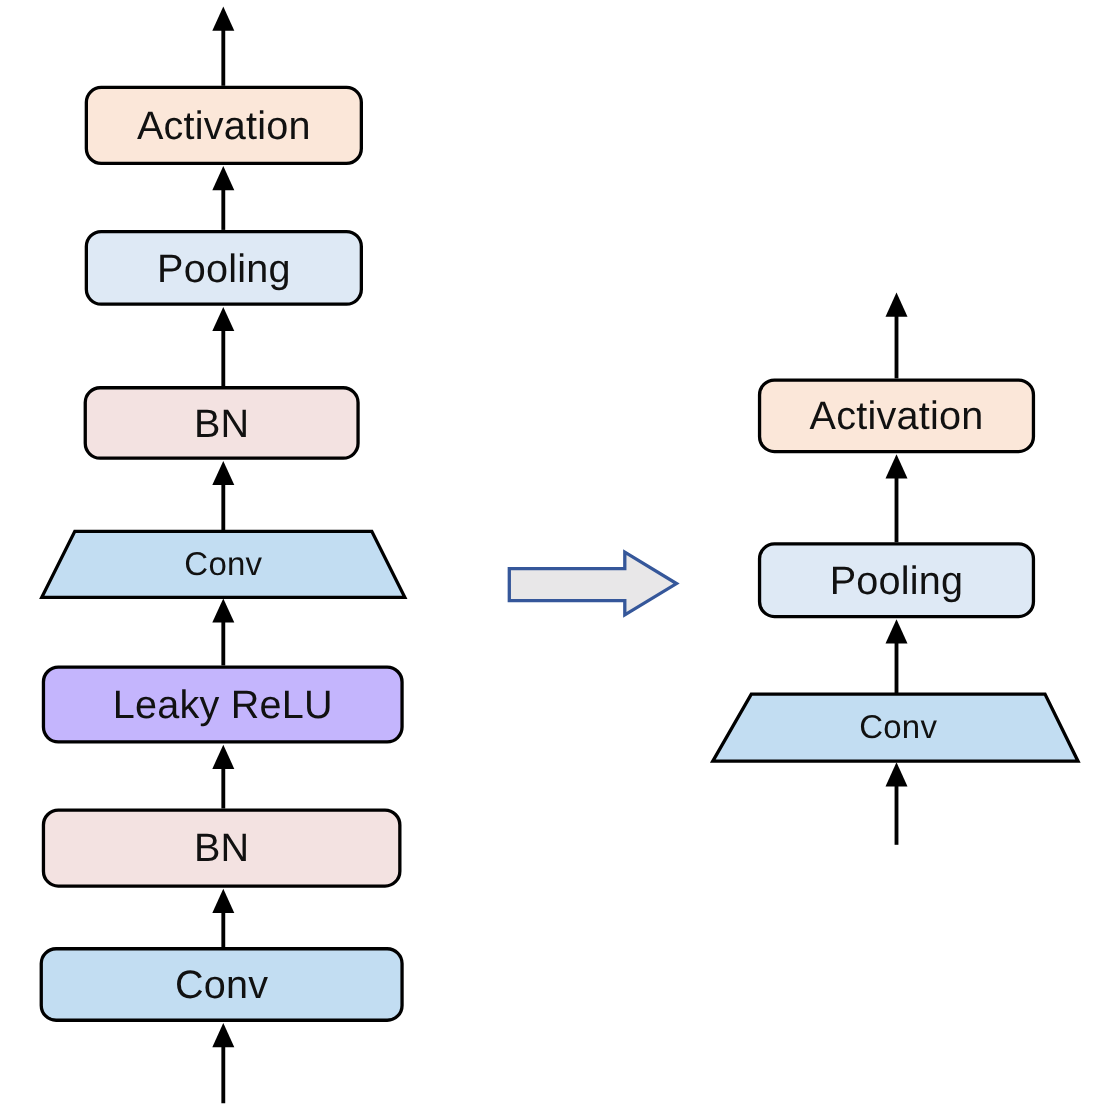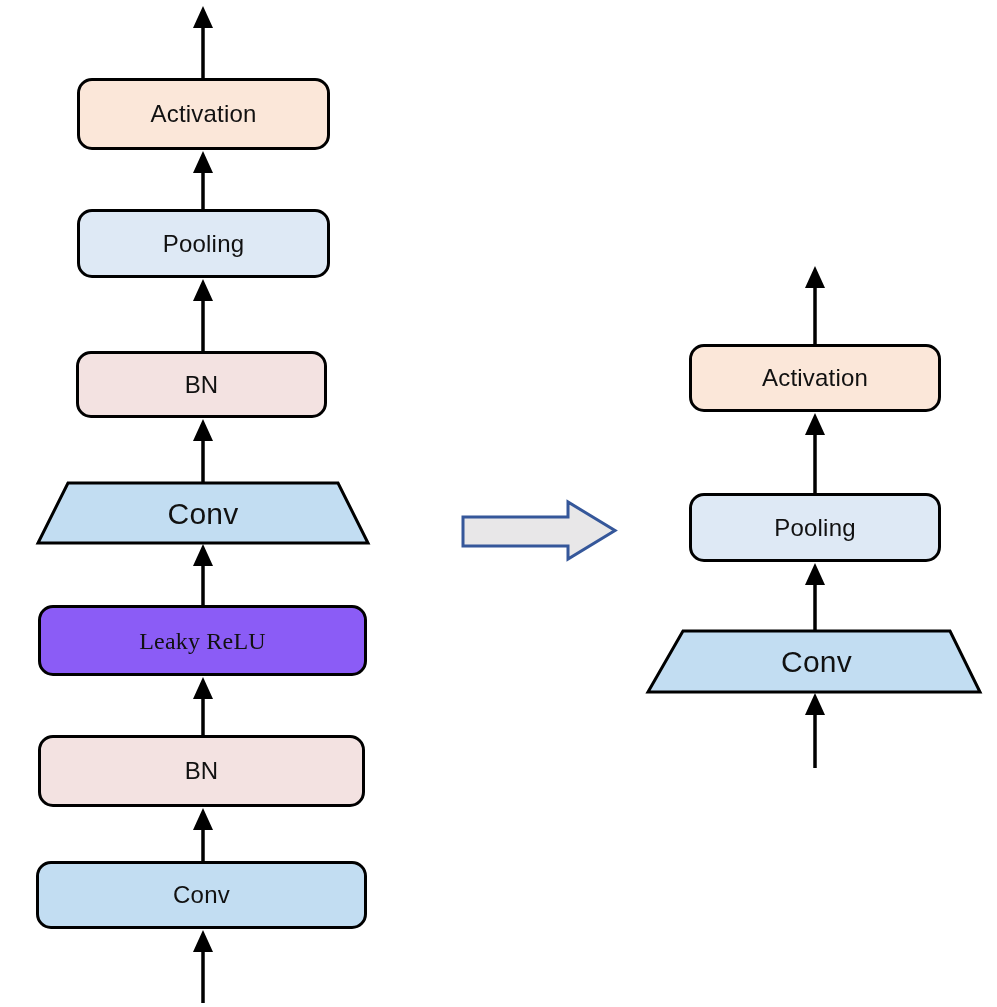--- a/index.html
+++ b/index.html
@@ -23,21 +23,21 @@
     height: 1007px;
   }
   .node {
     position: absolute;
     box-sizing: border-box;
     border: 3px solid #000000;
     border-radius: 15px;
     display: flex;
     align-items: center;
     justify-content: center;
-    font-size: 24px;
+    font-size: 36px;
     color: #111111;
     line-height: 1;
     letter-spacing: 0.2px;
   }
   .trap-label {
     position: absolute;
     display: flex;
     align-items: center;
     justify-content: center;
     font-size: 30px;
@@ -128,21 +128,21 @@
   </div>
 
   <div class="node" style="left: 76px; top: 351px; width: 251px; height: 67px; background: rgb(243, 226, 225);">
     <span>BN</span>
   </div>
 
   <div class="trap-label" style="left:68px; top:486px; width:270px; height:56px;">
     <span>Conv</span>
   </div>
 
-  <div class="node" style="left: 38px; top: 605px; width: 329px; height: 71px; background: #8b5cf6; font-family: Liberation Serif, serif;">
+  <div class="node" style="left: 38px; top: 605px; width: 329px; height: 71px; background: #c4b5fd;">
     <span>Leaky ReLU</span>
   </div>
 
   <div class="node" style="left: 38px; top: 735px; width: 327px; height: 72px; background: rgb(243, 226, 225);">
     <span>BN</span>
   </div>
 
   <div class="node" style="left: 36px; top: 861px; width: 331px; height: 68px; background: rgb(194, 221, 242);">
     <span>Conv</span>
   </div>

